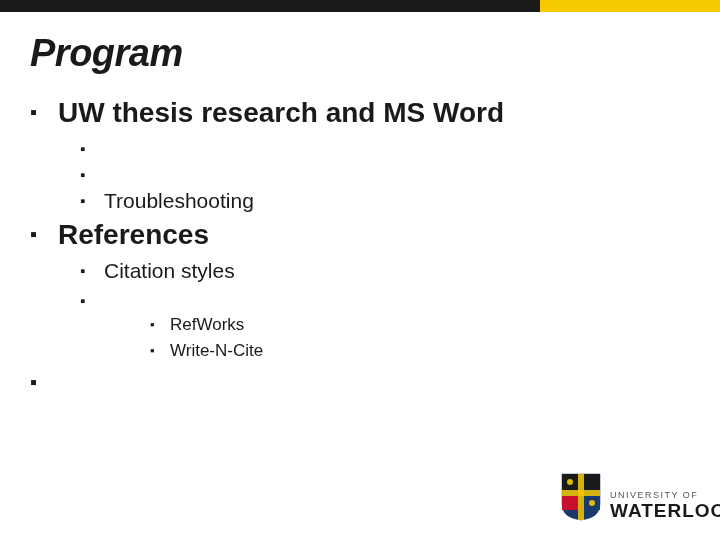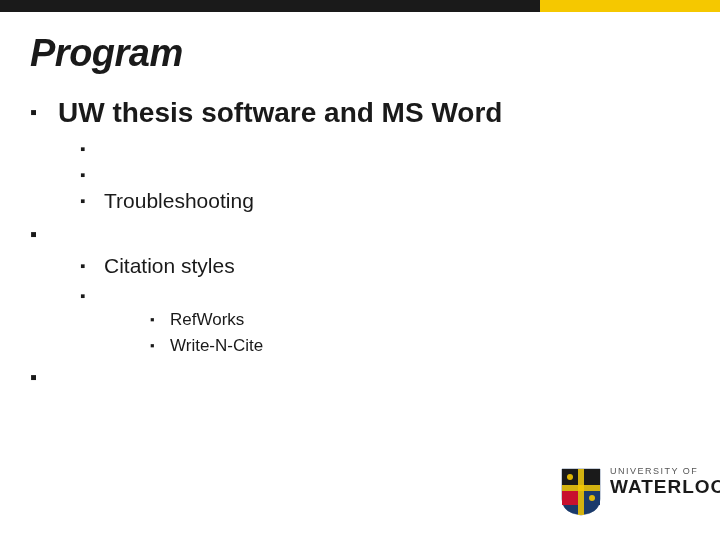--- a/index.html
+++ b/index.html
@@ -110,21 +110,21 @@
       flex-shrink: 0;
     }
 
     .waterloo-logo {
       position: absolute;
       bottom: 18px;
       right: 20px;
       width: 140px;
       height: 55px;
       display: flex;
-      align-items: flex-start;
+      align-items: flex-end;
       gap: 8px;
     }
 
     .shield {
       width: 42px;
       height: 50px;
       flex-shrink: 0;
     }
 
     .university-text {
@@ -157,39 +157,40 @@
 </div>
 
 <div class="content">
   <div class="page-title">Program</div>
 
   <ul class="bullet-list">
 
     <li>
       <div class="level1">
         <span class="bullet">▪</span>
-        <span>UW thesis software and MS Word</span>
+        <span>UW thesis research and MS Word</span>
       </div>
       <ul class="bullet-list">
         <li class="level2">
           <span class="bullet">▪</span>
         </li>
         <li class="level2">
           <span class="bullet">▪</span>
         </li>
         <li class="level2">
           <span class="bullet">▪</span>
           <span>Troubleshooting</span>
         </li>
       </ul>
     </li>
 
     <li>
       <div class="level1">
         <span class="bullet">▪</span>
+        <span>References</span>
       </div>
       <ul class="bullet-list">
         <li class="level2">
           <span class="bullet">▪</span>
           <span>Citation styles</span>
         </li>
         <li>
           <div class="level2">
             <span class="bullet">▪</span>
           </div>

